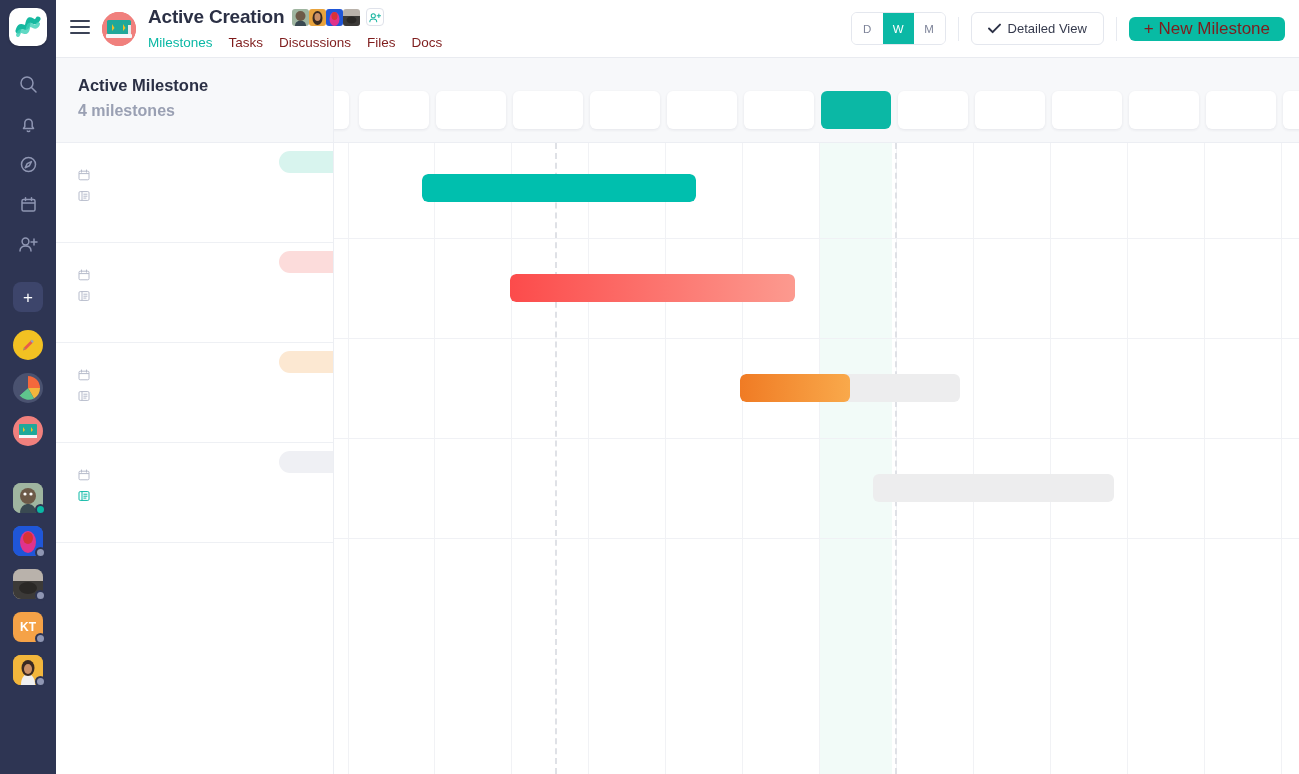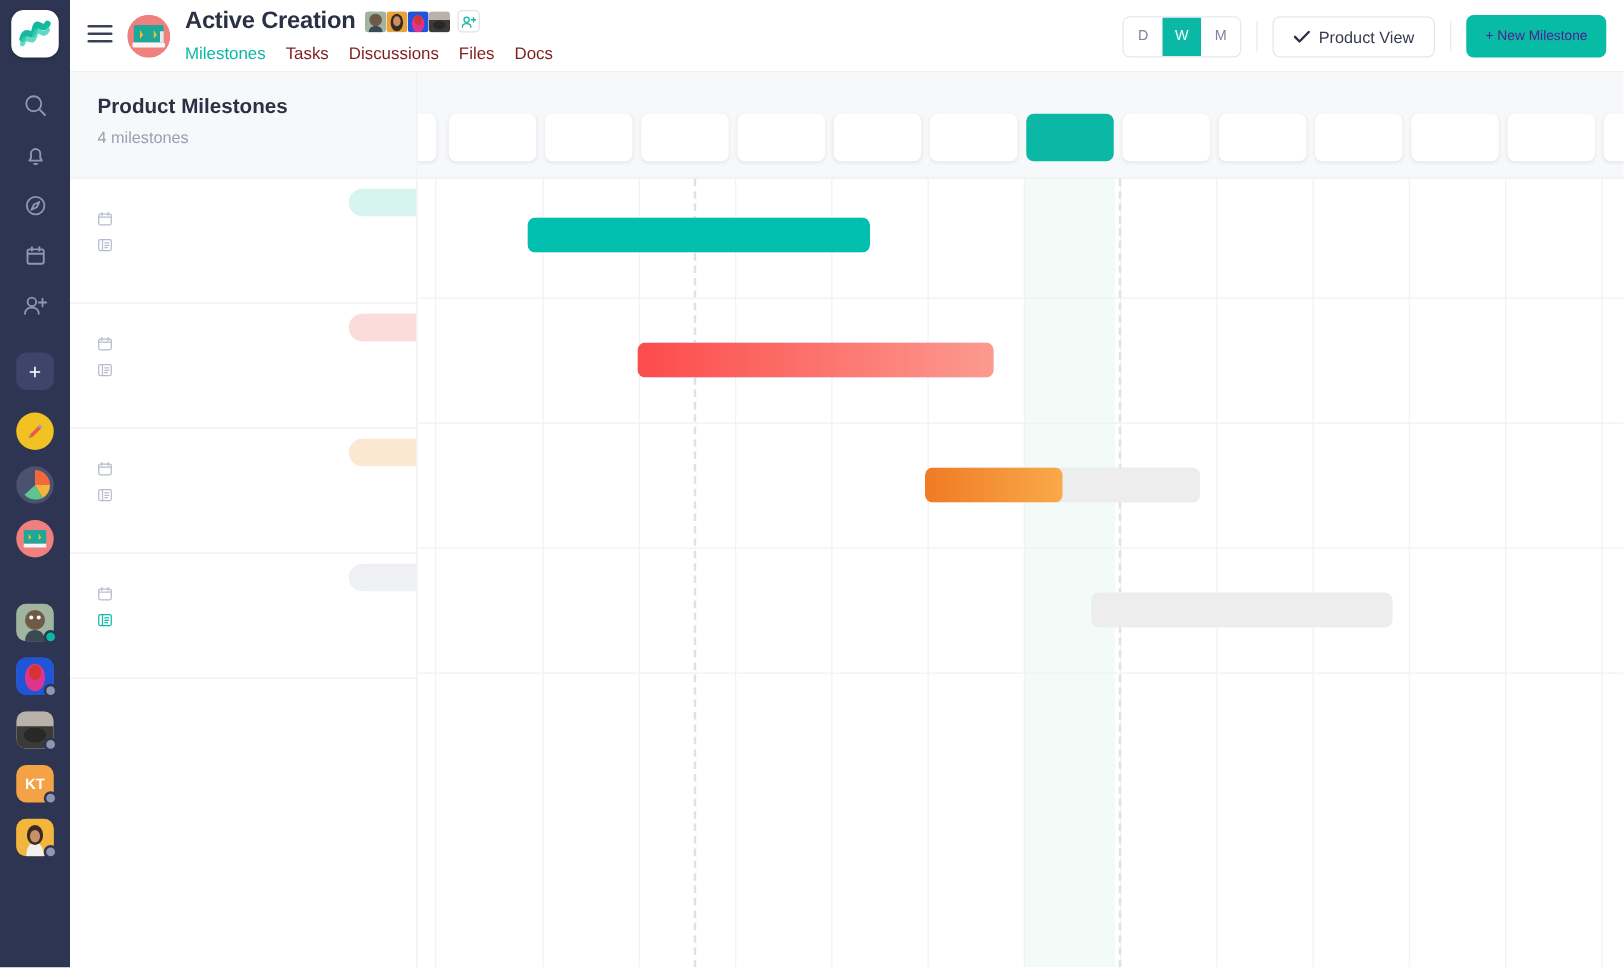--- a/index.html
+++ b/index.html
@@ -99,36 +99,36 @@
     font-weight: 500;
   }
   .seg-btn.active { background: #0bb8a5; color: #fff; }
   .hdiv { width: 1px; height: 24px; background: #e7eaf0; margin: 0 12px; }
   .btn-outline {
     height: 33px; padding: 0 16px; border: 1px solid #e4e7ee; border-radius: 6px;
     background: #fff; display: flex; align-items: center; gap: 7px;
     font-size: 13px; color: #353a4d; cursor: pointer; white-space: nowrap;
   }
   .btn-primary {
-    height: 34px; padding: 0 15px; border-radius: 6px; border: none;
-    background: #08bba4; color: #4c1d95; font-size: 11px; font-weight: 500;
+    height: 24px; padding: 0 15px; border-radius: 6px; border: none;
+    background: #08bba4; color: #7f1d1d; font-size: 17px; font-weight: 500;
     display: flex; align-items: center; cursor: pointer; white-space: nowrap;
   }
 
   
   .sidebar {
     position: absolute; left: 56px; top: 58px; width: 278px; height: 716px;
     background: #ffffff; border-right: 1px solid #eceef3; overflow: hidden; z-index: 4;
   }
   .sb-head {
     height: 85px; background: #f7f8fa; border-bottom: 1px solid #eceef3;
     padding: 18px 0 0 22px;
   }
   .sb-title { font-size: 16.5px; font-weight: bold; color: #2b3045; }
-  .sb-sub { font-size: 13px; color: #9aa0b3; margin-top: 7px; }
+  .sb-sub { font-size: 16px; color: #9aa0b3; margin-top: 7px; font-weight: bold; }
   .ms-row {
     height: 100px; border-bottom: 1px solid #eef0f4; padding: 20px 0 0 22px;
     position: relative; cursor: pointer;
   }
   .ms-name { font-size: 14.5px; font-weight: bold; color: #2b3045; }
   .ms-line {
     display: flex; align-items: center; gap: 7px; margin-top: 6px;
     font-size: 12.3px; color: #9aa0b3;
   }
   .ms-line svg { flex: none; }
@@ -388,30 +388,30 @@
       <div class="seg">
         <div class="seg-btn">D</div>
         <div class="seg-btn active">W</div>
         <div class="seg-btn">M</div>
       </div>
       <div class="hdiv"></div>
       <div class="btn-outline">
         <svg width="13" height="11" viewBox="0 0 13 11">
           <path d="M1 5.5l3.6 3.7L12 1.6" stroke="#2b3045" stroke-width="1.9" fill="none" stroke-linecap="round" stroke-linejoin="round"></path>
         </svg>
-        <span>Product View</span>
+        <span>Detailed View</span>
       </div>
       <div class="hdiv"></div>
       <div class="btn-primary">+ New Milestone</div>
     </div>
   </div>
 
   <div class="sidebar">
     <div class="sb-head">
-      <div class="sb-title">Product Milestones</div>
+      <div class="sb-title">Active Milestone</div>
       <div class="sb-sub">4 milestones</div>
     </div>
     <div id="ms-list">
         <div class="ms-row">
           <div class="ms-name"></div>
           <div class="ms-line">
             <span><svg width="12" height="12" viewBox="0 0 12 12" fill="none" stroke="#b6bbcb" stroke-width="1">
                 <rect x="1" y="2.2" width="10" height="8.6" rx="1.2"></rect>
                 <line x1="1" y1="4.6" x2="11" y2="4.6"></line>
                 <line x1="3.5" y1="1" x2="3.5" y2="3.2" stroke-linecap="round"></line>

